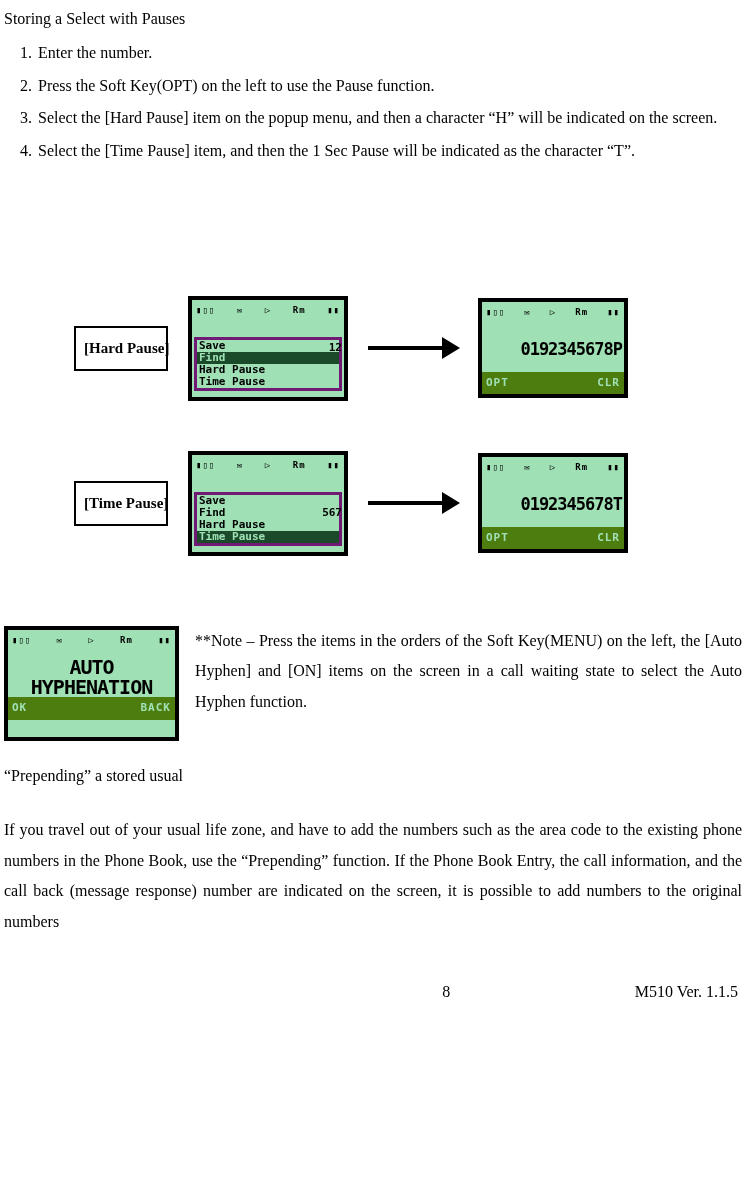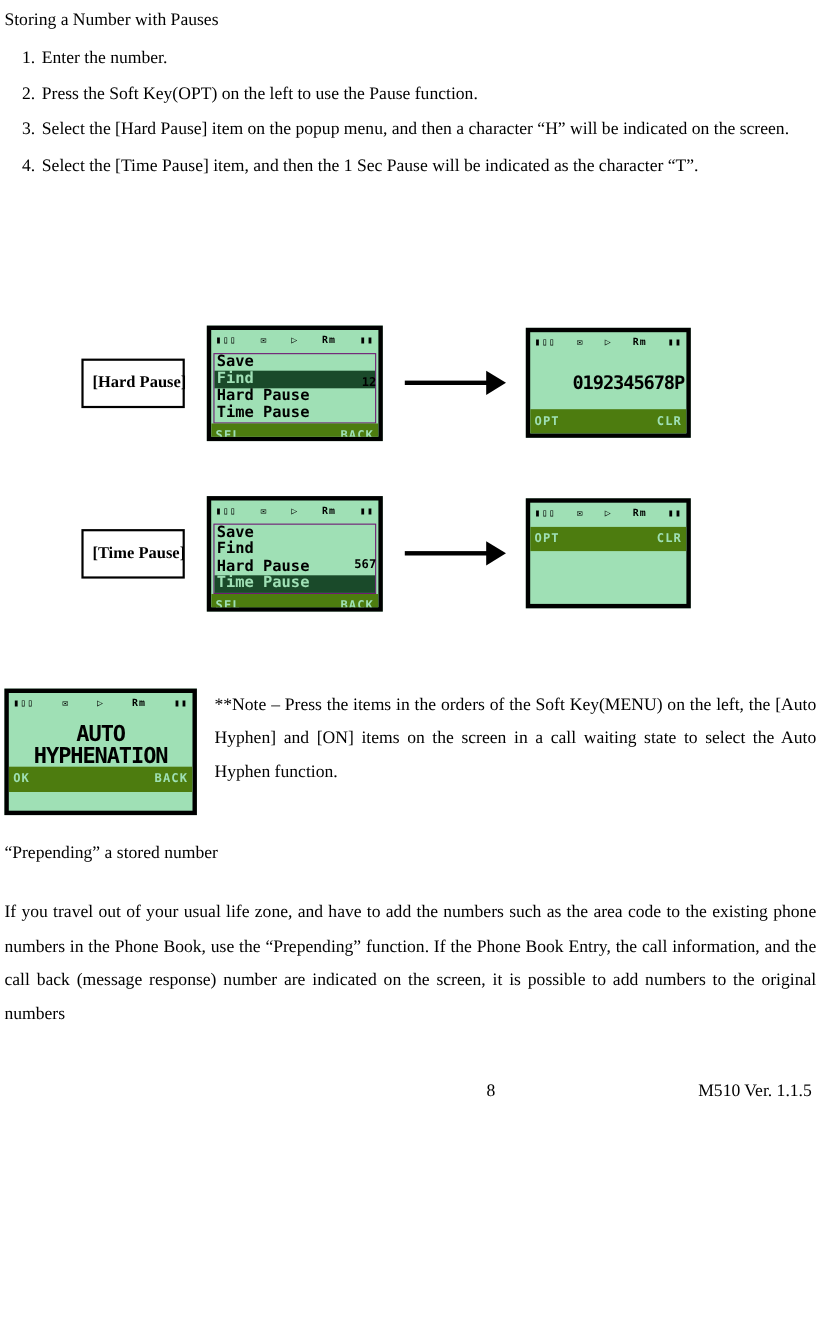--- a/index.html
+++ b/index.html
@@ -79,24 +79,24 @@
   .ps-body {
     flex: 1;
     display: flex;
     flex-direction: column;
     padding: 0;
     font-weight: bold;
     font-size: 12px;
   }
   .menu-box {
     background: #9fe0b5;
-    border: 1px solid #701a75;
-    margin: 0 2px;
+    border: 3px solid #701a75;
+    margin: 16px 2px;
     padding: 0;
-    font-size: 14px;
+    font-size: 11px;
     line-height: 1.1;
   }
   .menu-item {
     padding: 0 2px;
   }
   .menu-item.sel {
     background: #1a4a2a;
     color: #9fe0b5;
   }
   .ps-number {
@@ -208,21 +208,21 @@
     top: 38px;
     font-size: 11px;
     font-weight: bold;
     font-family: monospace;
   }
 </style>
 </head>
 <body>
 
 <div class="page">
-  <div class="heading">Storing a Number with Pauses</div>
+  <div class="heading">Storing a Select with Pauses</div>
   <ol class="steps">
     <li>Enter the number.</li>
     <li>Press the Soft Key(OPT) on the left to use the Pause function.</li>
     <li>Select the [Hard Pause] item on the popup menu, and then a character “H” will be indicated on the screen.</li>
     <li>Select the [Time Pause] item, and then the 1 Sec Pause will be indicated as the character “T”.</li>
   </ol>
 
   <div class="diagram-area">
 
     <div class="diag-row">
@@ -298,20 +298,21 @@
           <div class="arrow-head"></div>
         </div>
       <div class="phone-screen">
         <div class="ps-status">
             <span>▮▯▯</span>
             <span>✉</span>
             <span>▷</span>
             <span>Rm</span>
             <span>▮▮</span>
           </div>
+        <div class="ps-number small">0192345678T</div>
         <div class="ps-softkeys">
             <span>OPT</span>
             <span>CLR</span>
           </div>
       </div>
     </div>
 
   </div>
 
   <div class="note-block">
@@ -328,21 +329,21 @@
         <div>HYPHENATION</div>
       </div>
       <div class="ps-softkeys">
           <span>OK</span>
           <span>BACK</span>
         </div>
     </div>
     <div class="note-text">**Note – Press the items in the orders of the Soft Key(MENU) on the left, the [Auto Hyphen] and [ON] items on the screen in a call waiting state to select the Auto Hyphen function.</div>
   </div>
 
-  <div class="subheading">“Prepending” a stored number</div>
+  <div class="subheading">“Prepending” a stored usual</div>
 
   <div class="para">If you travel out of your usual life zone, and have to add the numbers such as the area code to the existing phone numbers in the Phone Book, use the “Prepending” function. If the Phone Book Entry, the call information, and the call back (message response) number are indicated on the screen, it is possible to add numbers to the original numbers</div>
 
   <div class="footer">
     <span class="pg">8</span>
     <span>M510    Ver. 1.1.5</span>
   </div>
 </div>
 
 </body></html>

